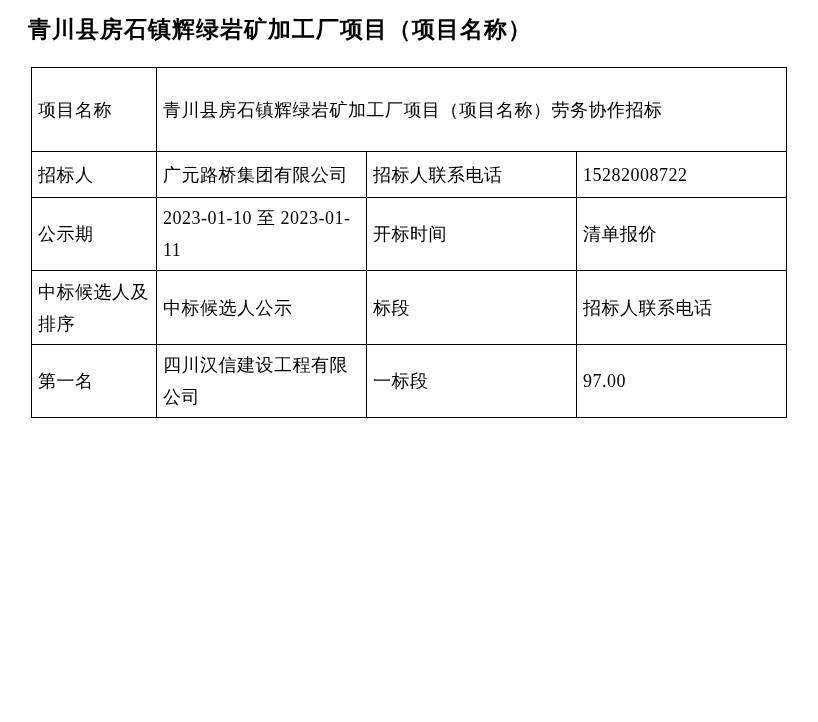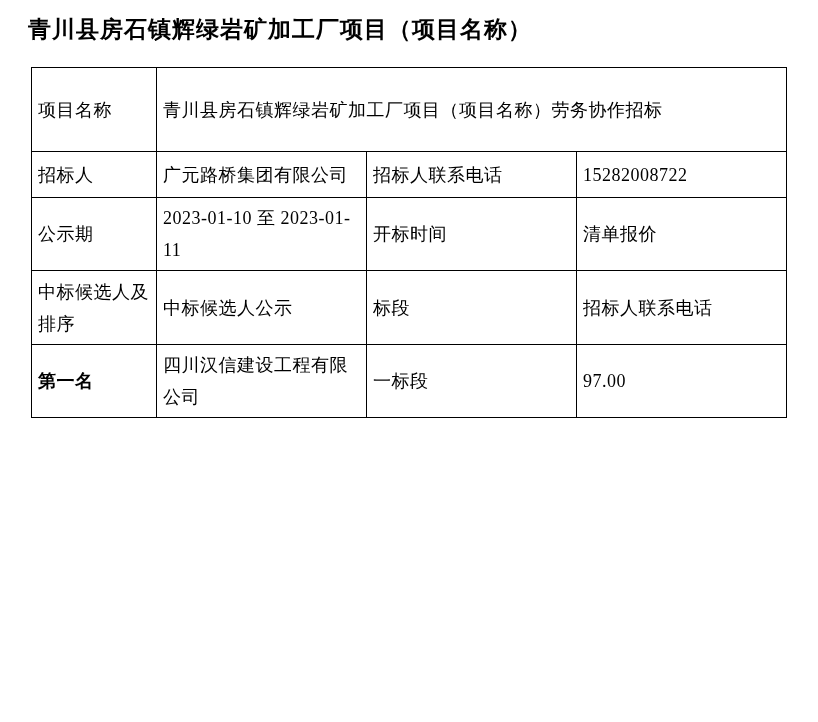--- a/index.html
+++ b/index.html
@@ -69,21 +69,21 @@
   }
   .row-h1 { height: 84px; }
   .row-h2 { height: 46px; }
   .row-h3 { height: 80px; }
   .row-h4 { height: 46px; }
   .row-h5 { height: 74px; }
   .row-h6 { height: 46px; }
   td.two-line {
     line-height: 31px;
   }
-  td.rank-label { width: 112px; font-weight: bold; }
+  td.rank-label { width: 112px; }
   td.name-cell { }
   td.section-cell { width: 170px; }
   td.score-cell { width: 170px; }
 </style>
 </head>
 <body>
 
 <div class="page">
 
   <div class="title-block">

